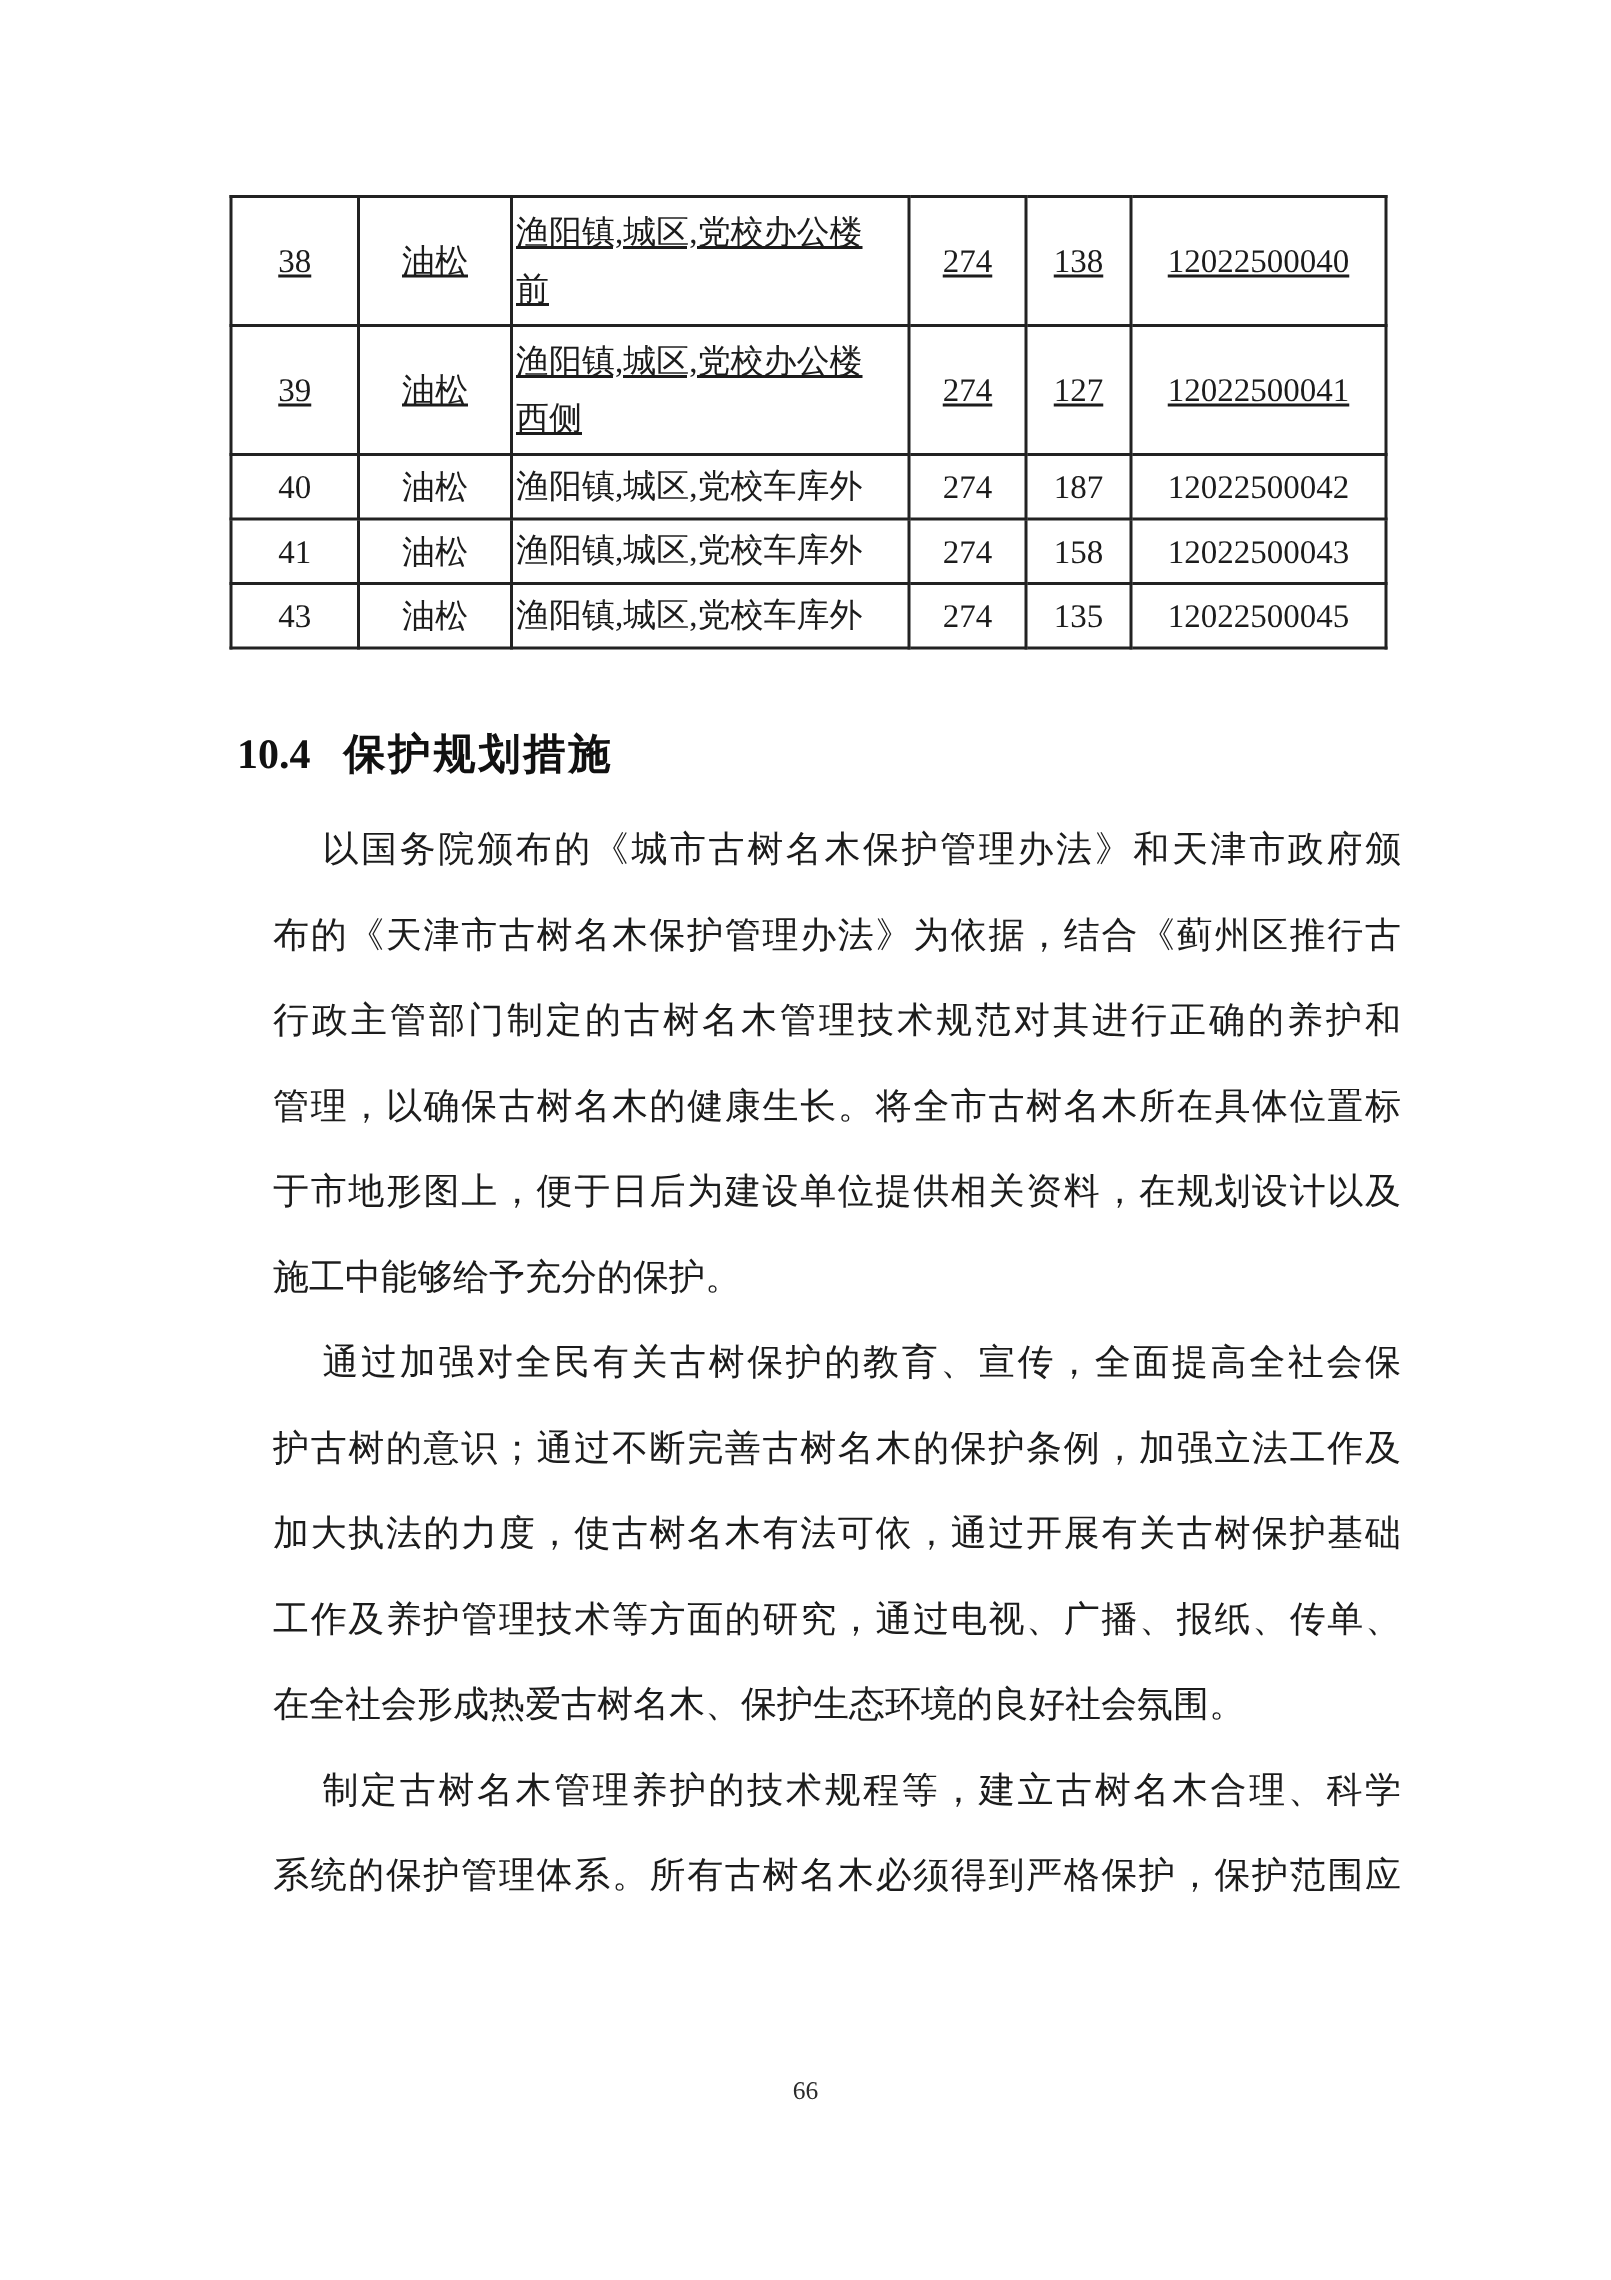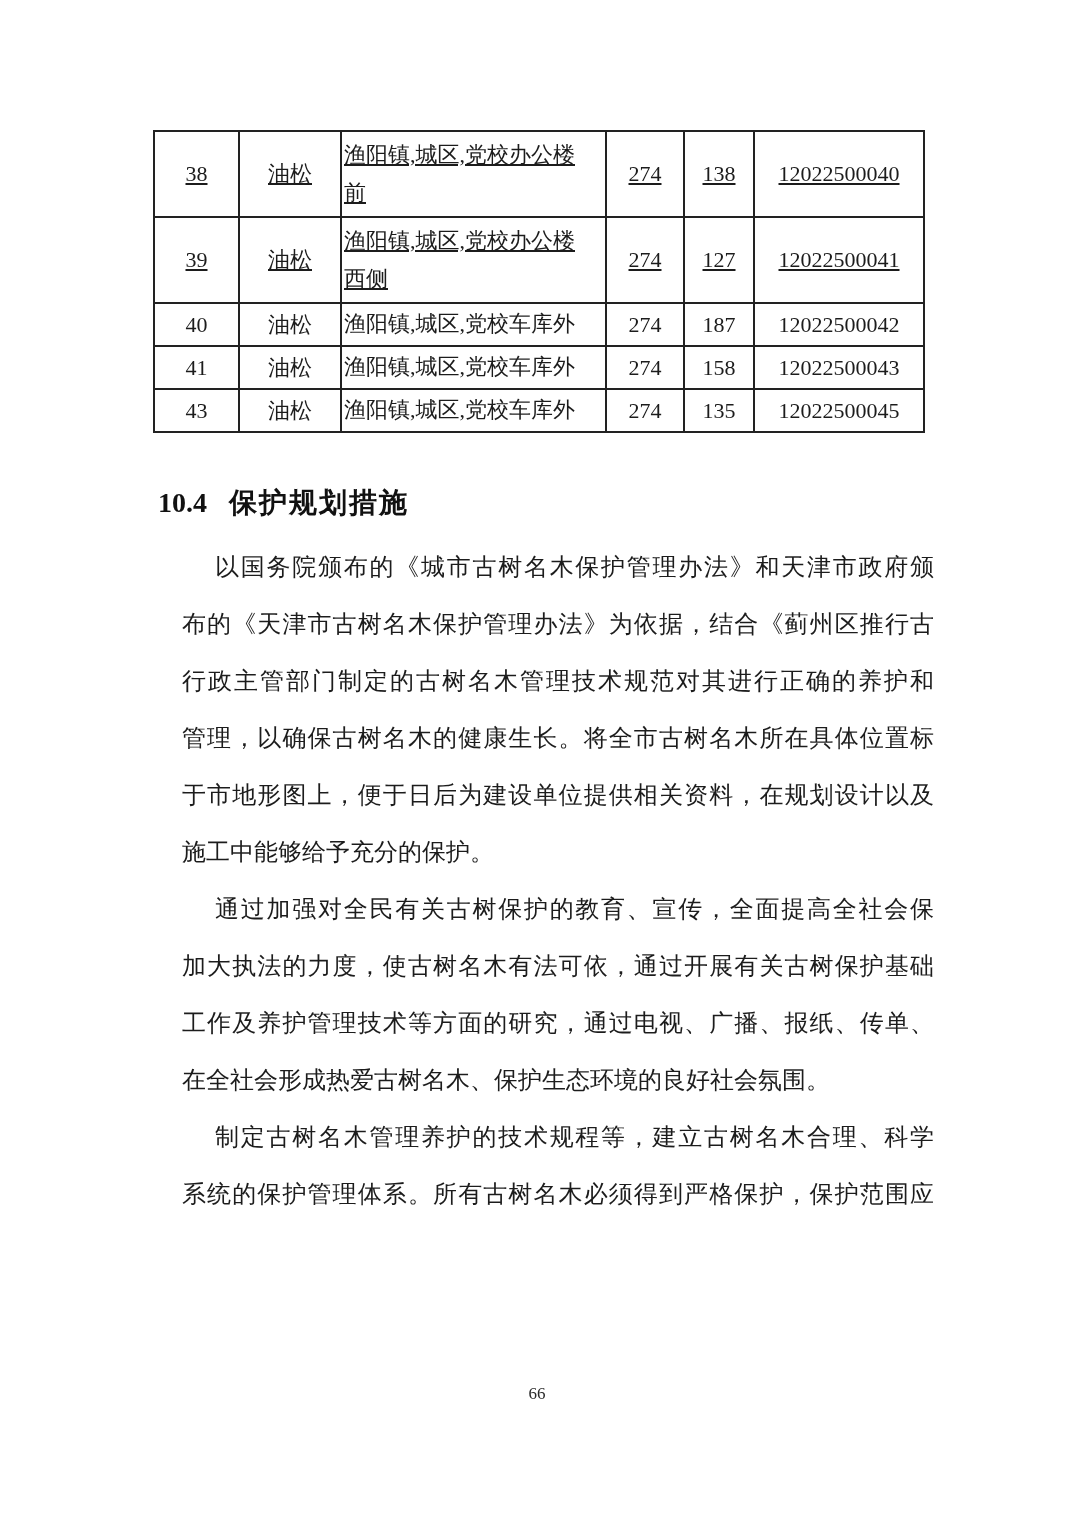--- a/index.html
+++ b/index.html
@@ -156,20 +156,21 @@
 
   <div class="bodytext">
     <div class="bline p-first">以国务院颁布的《城市古树名木保护管理办法》和天津市政府颁</div>
     <div class="bline">布的《天津市古树名木保护管理办法》为依据，结合《蓟州区推行古</div>
     <div class="bline">行政主管部门制定的古树名木管理技术规范对其进行正确的养护和</div>
     <div class="bline">管理，以确保古树名木的健康生长。将全市古树名木所在具体位置标</div>
     <div class="bline">于市地形图上，便于日后为建设单位提供相关资料，在规划设计以及</div>
     <div class="bline p-last">施工中能够给予充分的保护。</div>
 
     <div class="bline p-first">通过加强对全民有关古树保护的教育、宣传，全面提高全社会保</div>
+    <div class="bline">护古树的意识；通过不断完善古树名木的保护条例，加强立法工作及</div>
     <div class="bline">加大执法的力度，使古树名木有法可依，通过开展有关古树保护基础</div>
     <div class="bline">工作及养护管理技术等方面的研究，通过电视、广播、报纸、传单、</div>
     <div class="bline p-last">在全社会形成热爱古树名木、保护生态环境的良好社会氛围。</div>
 
     <div class="bline p-first">制定古树名木管理养护的技术规程等，建立古树名木合理、科学</div>
     <div class="bline">系统的保护管理体系。所有古树名木必须得到严格保护，保护范围应</div>
   </div>
 
   <div class="pagenum">66</div>
 

